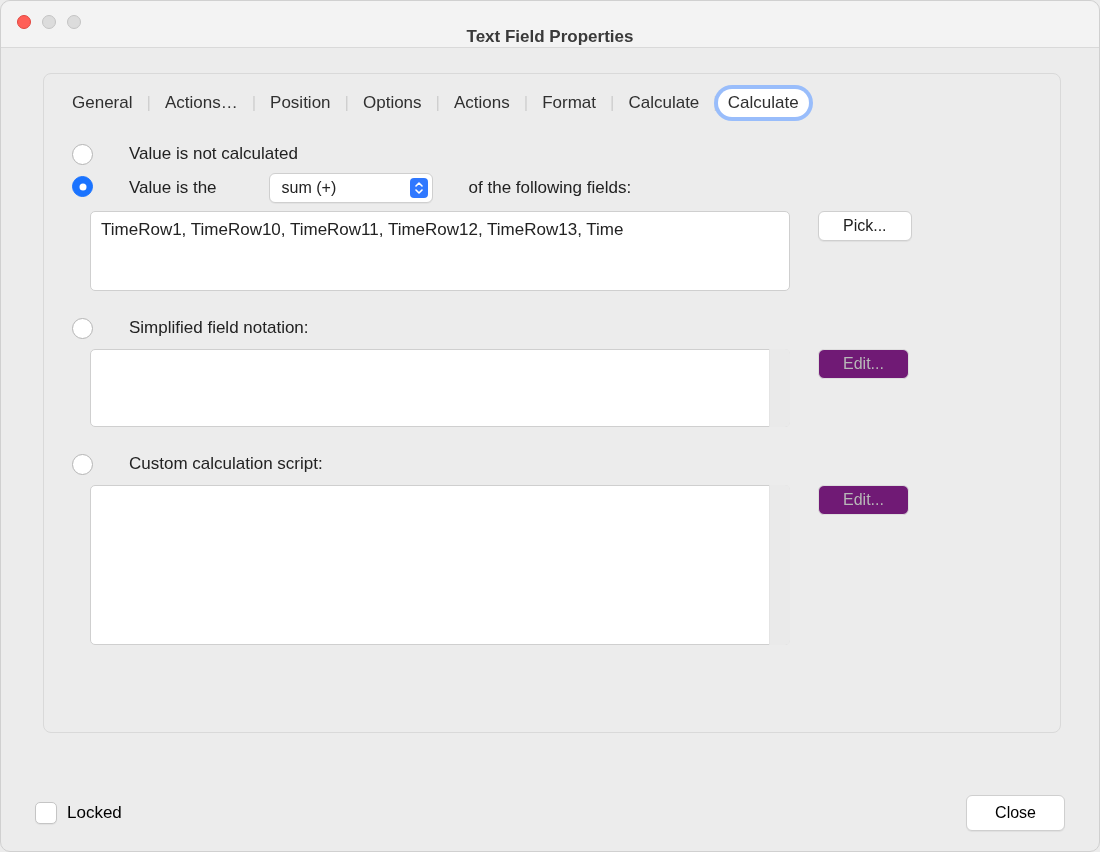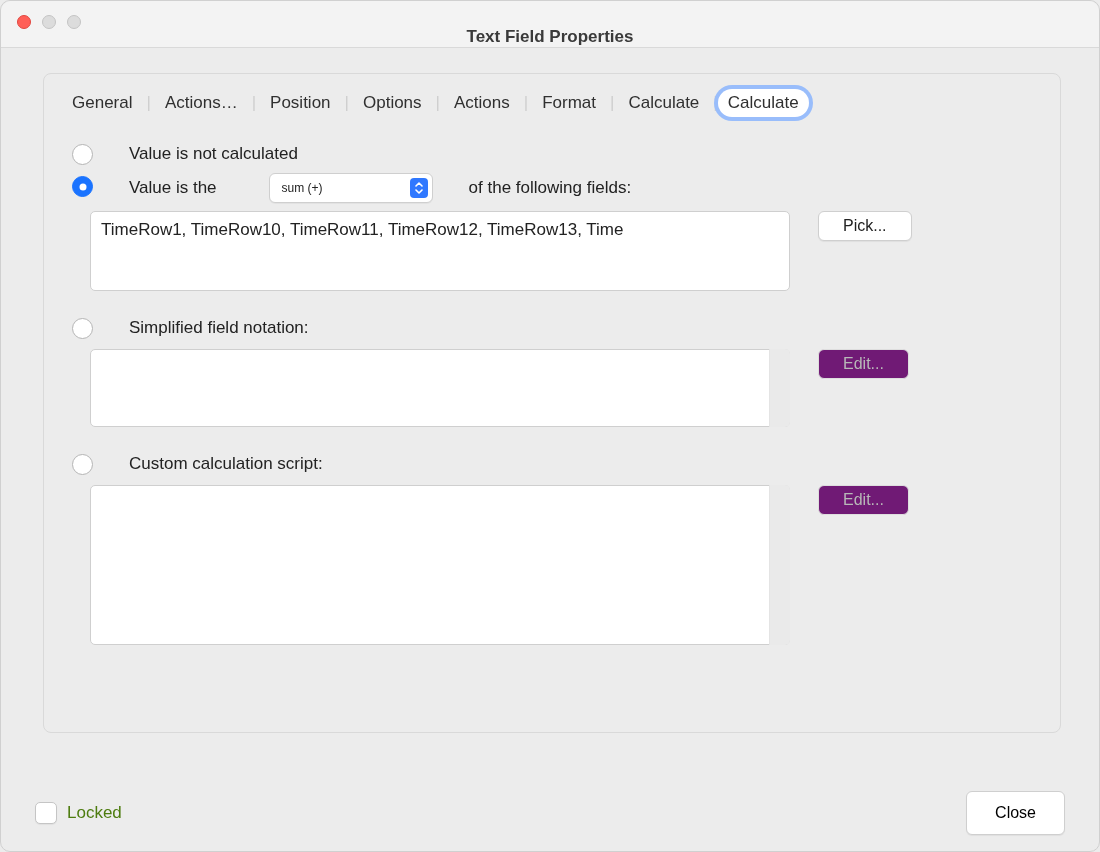--- a/index.html
+++ b/index.html
@@ -16,35 +16,35 @@
   .tabsep{color:#cfcfcf;font-size:17px;}
   .tab.active{background:#ffffff;border-radius:14px;box-shadow:0 0 0 4px #99bdfb;padding:4px 10px;}
   .panel{padding:18px 28px 0 28px;}
   .row{display:flex;align-items:flex-start;margin-bottom:18px;gap:24px;}
   .radio{width:19px;height:19px;border-radius:50%;border:1.5px solid #b5b5b5;background:#fff;margin-right:12px;margin-top:3px;flex-shrink:0;position:relative;}
   .radio.selected{border-color:#1a73ff;background:#1a73ff;}
   .radio.selected::after{content:"";position:absolute;left:50%;top:50%;width:7px;height:7px;background:#fff;border-radius:50%;transform:translate(-50%,-50%);}
   .lbl{font-size:17px;color:#222;line-height:26px;}
   .valrow{display:flex;align-items:center;gap:14px;}
   .select{display:flex;align-items:center;background:#fff;border:1px solid #cfcfcf;border-radius:6px;height:28px;padding:0 4px 0 12px;box-shadow:0 1px 0 rgba(0,0,0,.04);}
-  .select-text{font-size:12px;color:#222;min-width:120px;}
+  .select-text{font-size:16px;color:#222;min-width:120px;}
   .select-btn{width:18px;height:20px;background:#2f78ff;border-radius:4px;margin-left:8px;display:flex;flex-direction:column;align-items:center;justify-content:center;gap:0;}
   .suffix{font-size:17px;color:#222;}
   .fieldsarea{margin-left:18px;margin-top:4px;display:flex;gap:28px;align-items:flex-start;margin-bottom:24px;}
   .textarea{width:700px;height:80px;background:#fff;border:1px solid #cfcfcf;border-radius:5px;padding:8px 10px;font-size:17px;color:#222;box-sizing:border-box;overflow:hidden;white-space:nowrap;}
   .textarea.med{height:78px;background:#fff;}
   .textarea.tall{height:160px;}
   .btn{background:#fff;border:1px solid #cfcfcf;border-radius:6px;height:28px;padding:0 24px;font-size:16px;color:#222;box-shadow:0 1px 1px rgba(0,0,0,.06);display:flex;align-items:center;justify-content:center;}
   .btn.disabled{color:#b8b8b8;background:#701a75;border-color:#dedede;box-shadow:none;}
   .section{margin-bottom:6px;}
   .footer{position:absolute;left:0;right:0;bottom:0;height:76px;display:flex;align-items:center;justify-content:space-between;padding:0 34px;}
   .checkbox{width:20px;height:20px;border-radius:5px;border:1px solid #c5c5c5;background:#fff;margin-right:10px;box-shadow:0 1px 1px rgba(0,0,0,.05);}
   .footer-left{display:flex;align-items:center;}
-  .footer-label{font-size:17px;color:#4d7c0f;}
-  .close-btn{background:#fff;border:1px solid #cfcfcf;border-radius:6px;height:44px;padding:0 28px;font-size:16px;box-shadow:0 1px 1px rgba(0,0,0,.06);}
+  .footer-label{font-size:17px;color:#000000;}
+  .close-btn{background:#fff;border:1px solid #cfcfcf;border-radius:6px;height:36px;padding:0 28px;font-size:16px;box-shadow:0 1px 1px rgba(0,0,0,.06);}
   .textarea-wrap{position:relative;width:700px;}
   .rightshade{position:absolute;top:0;right:0;width:20px;bottom:0;background:linear-gradient(to left,#eaeaea 0%,#eaeaea 100%);border-left:1px solid #e4e4e4;border-top-right-radius:5px;border-bottom-right-radius:5px;}
 </style>
 </head>
 <body>
 
 <div class="window">
 
   <div class="titlebar">
     <div class="traffic">

